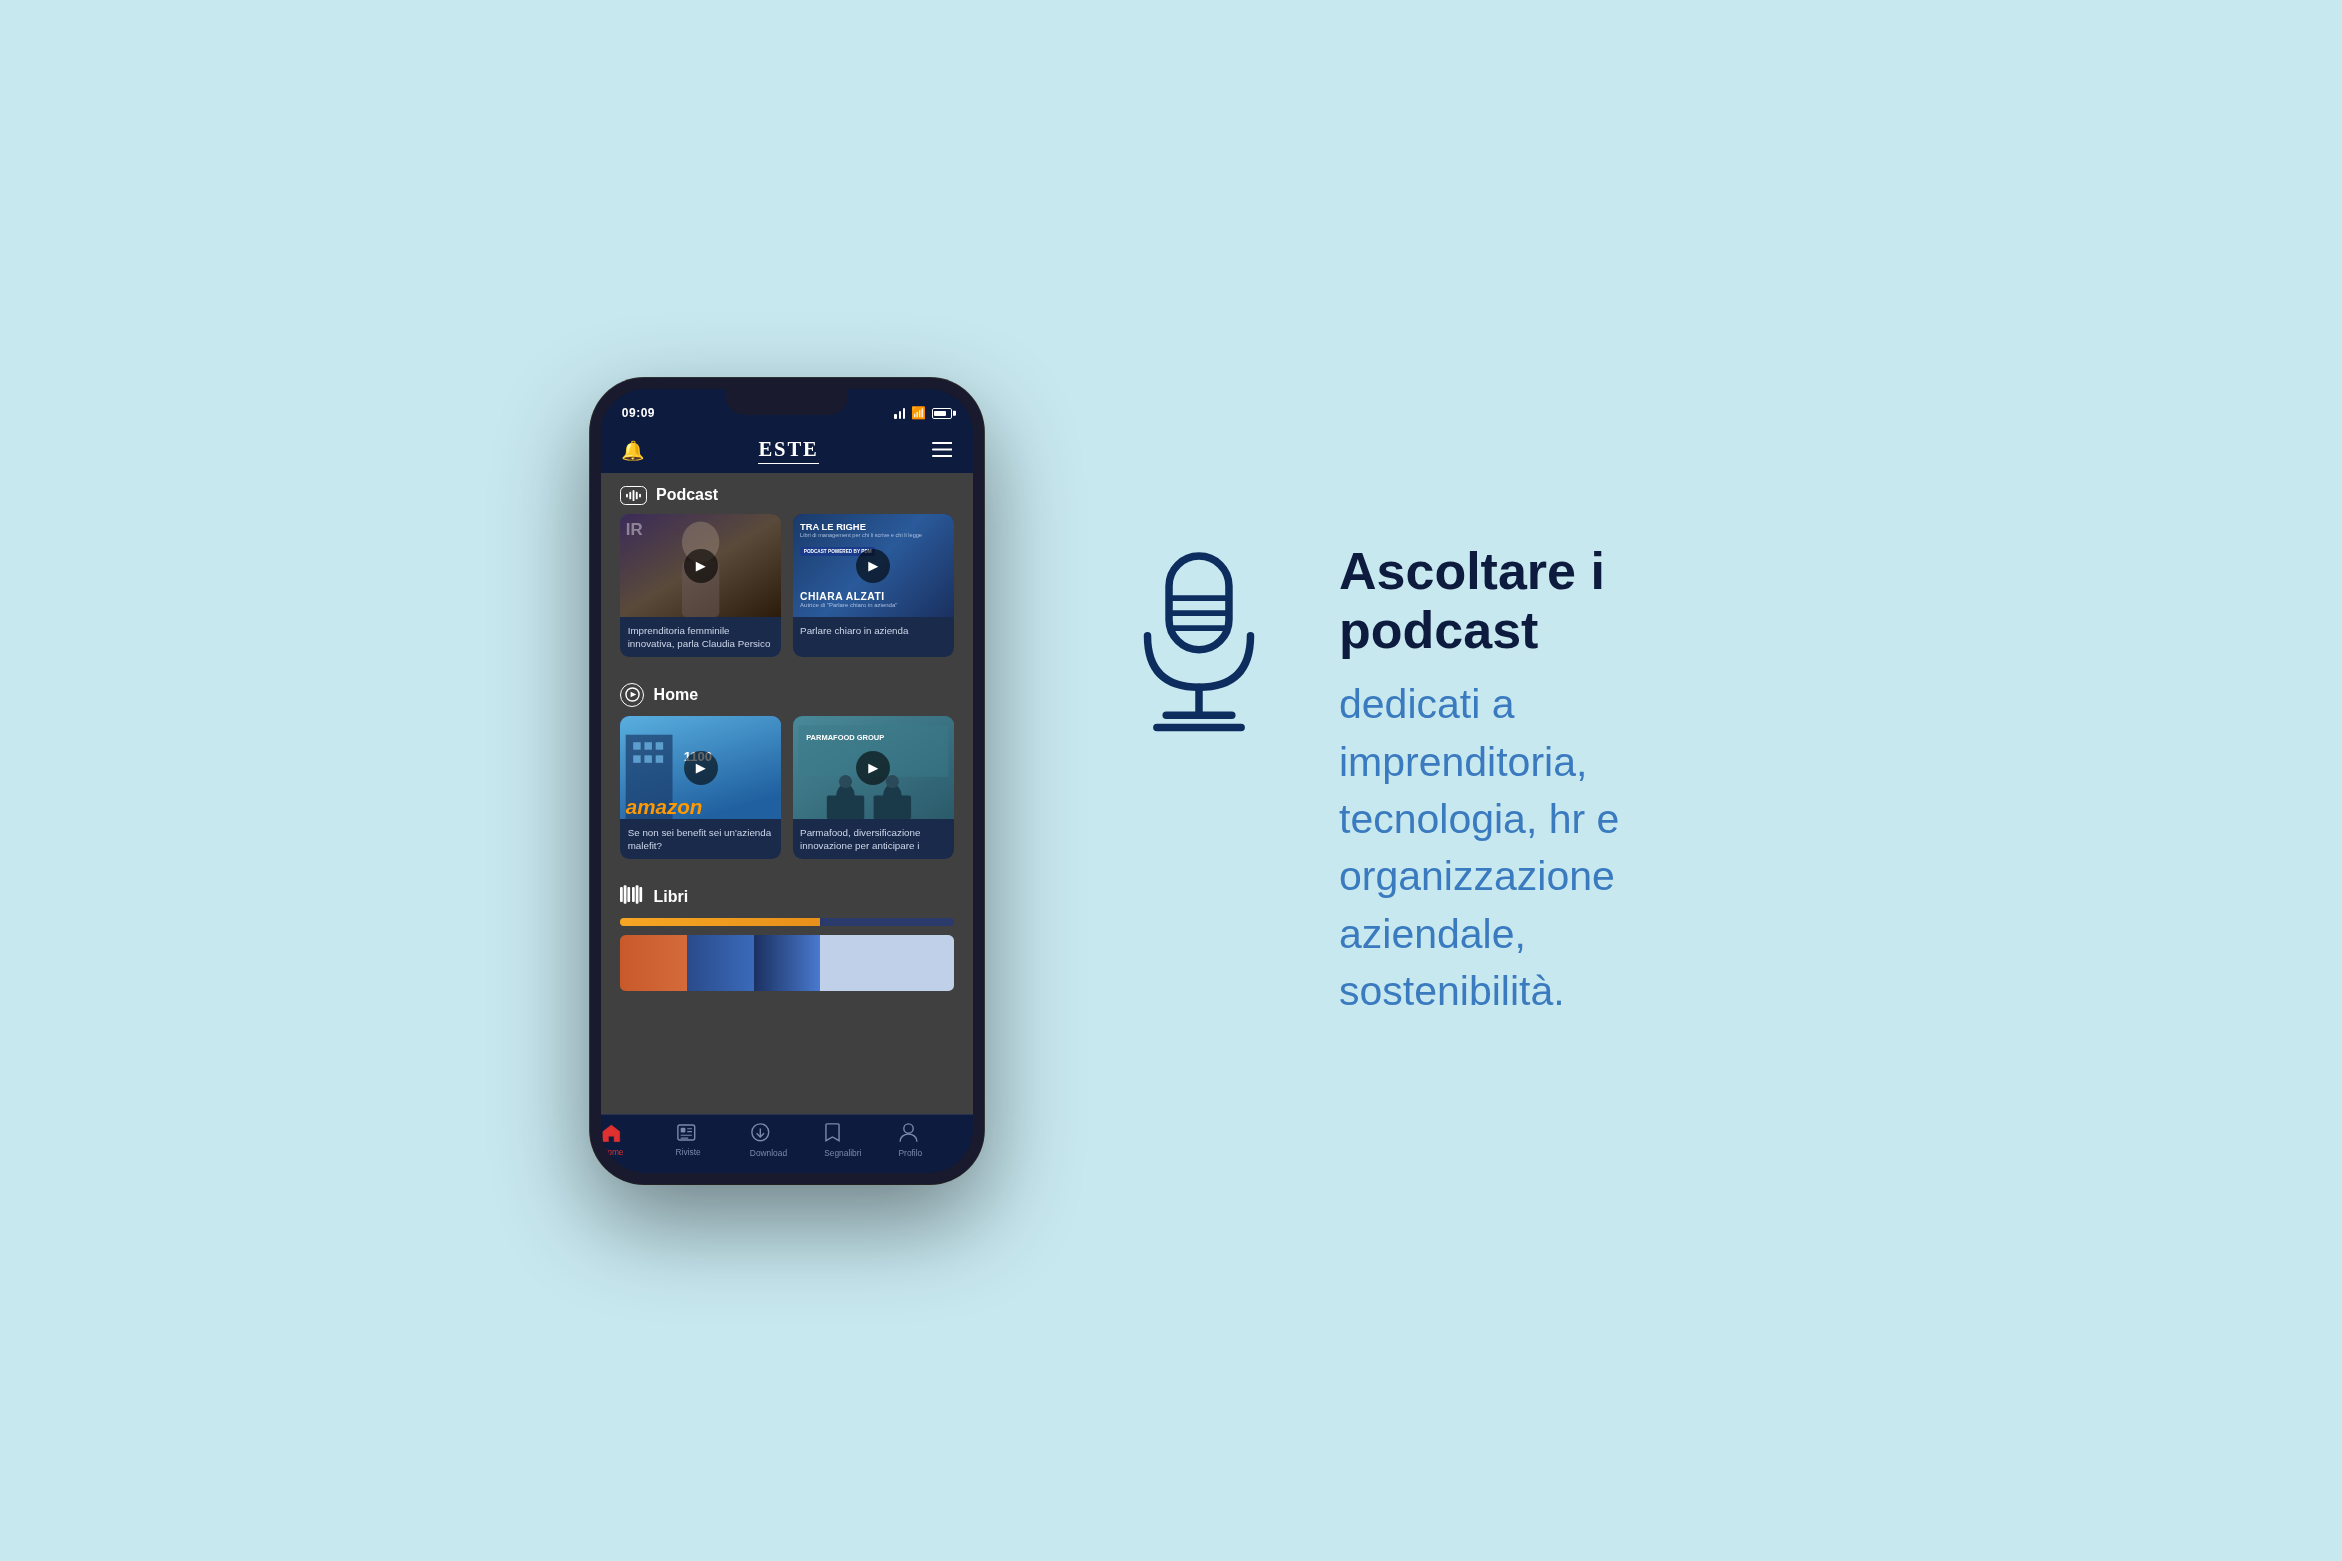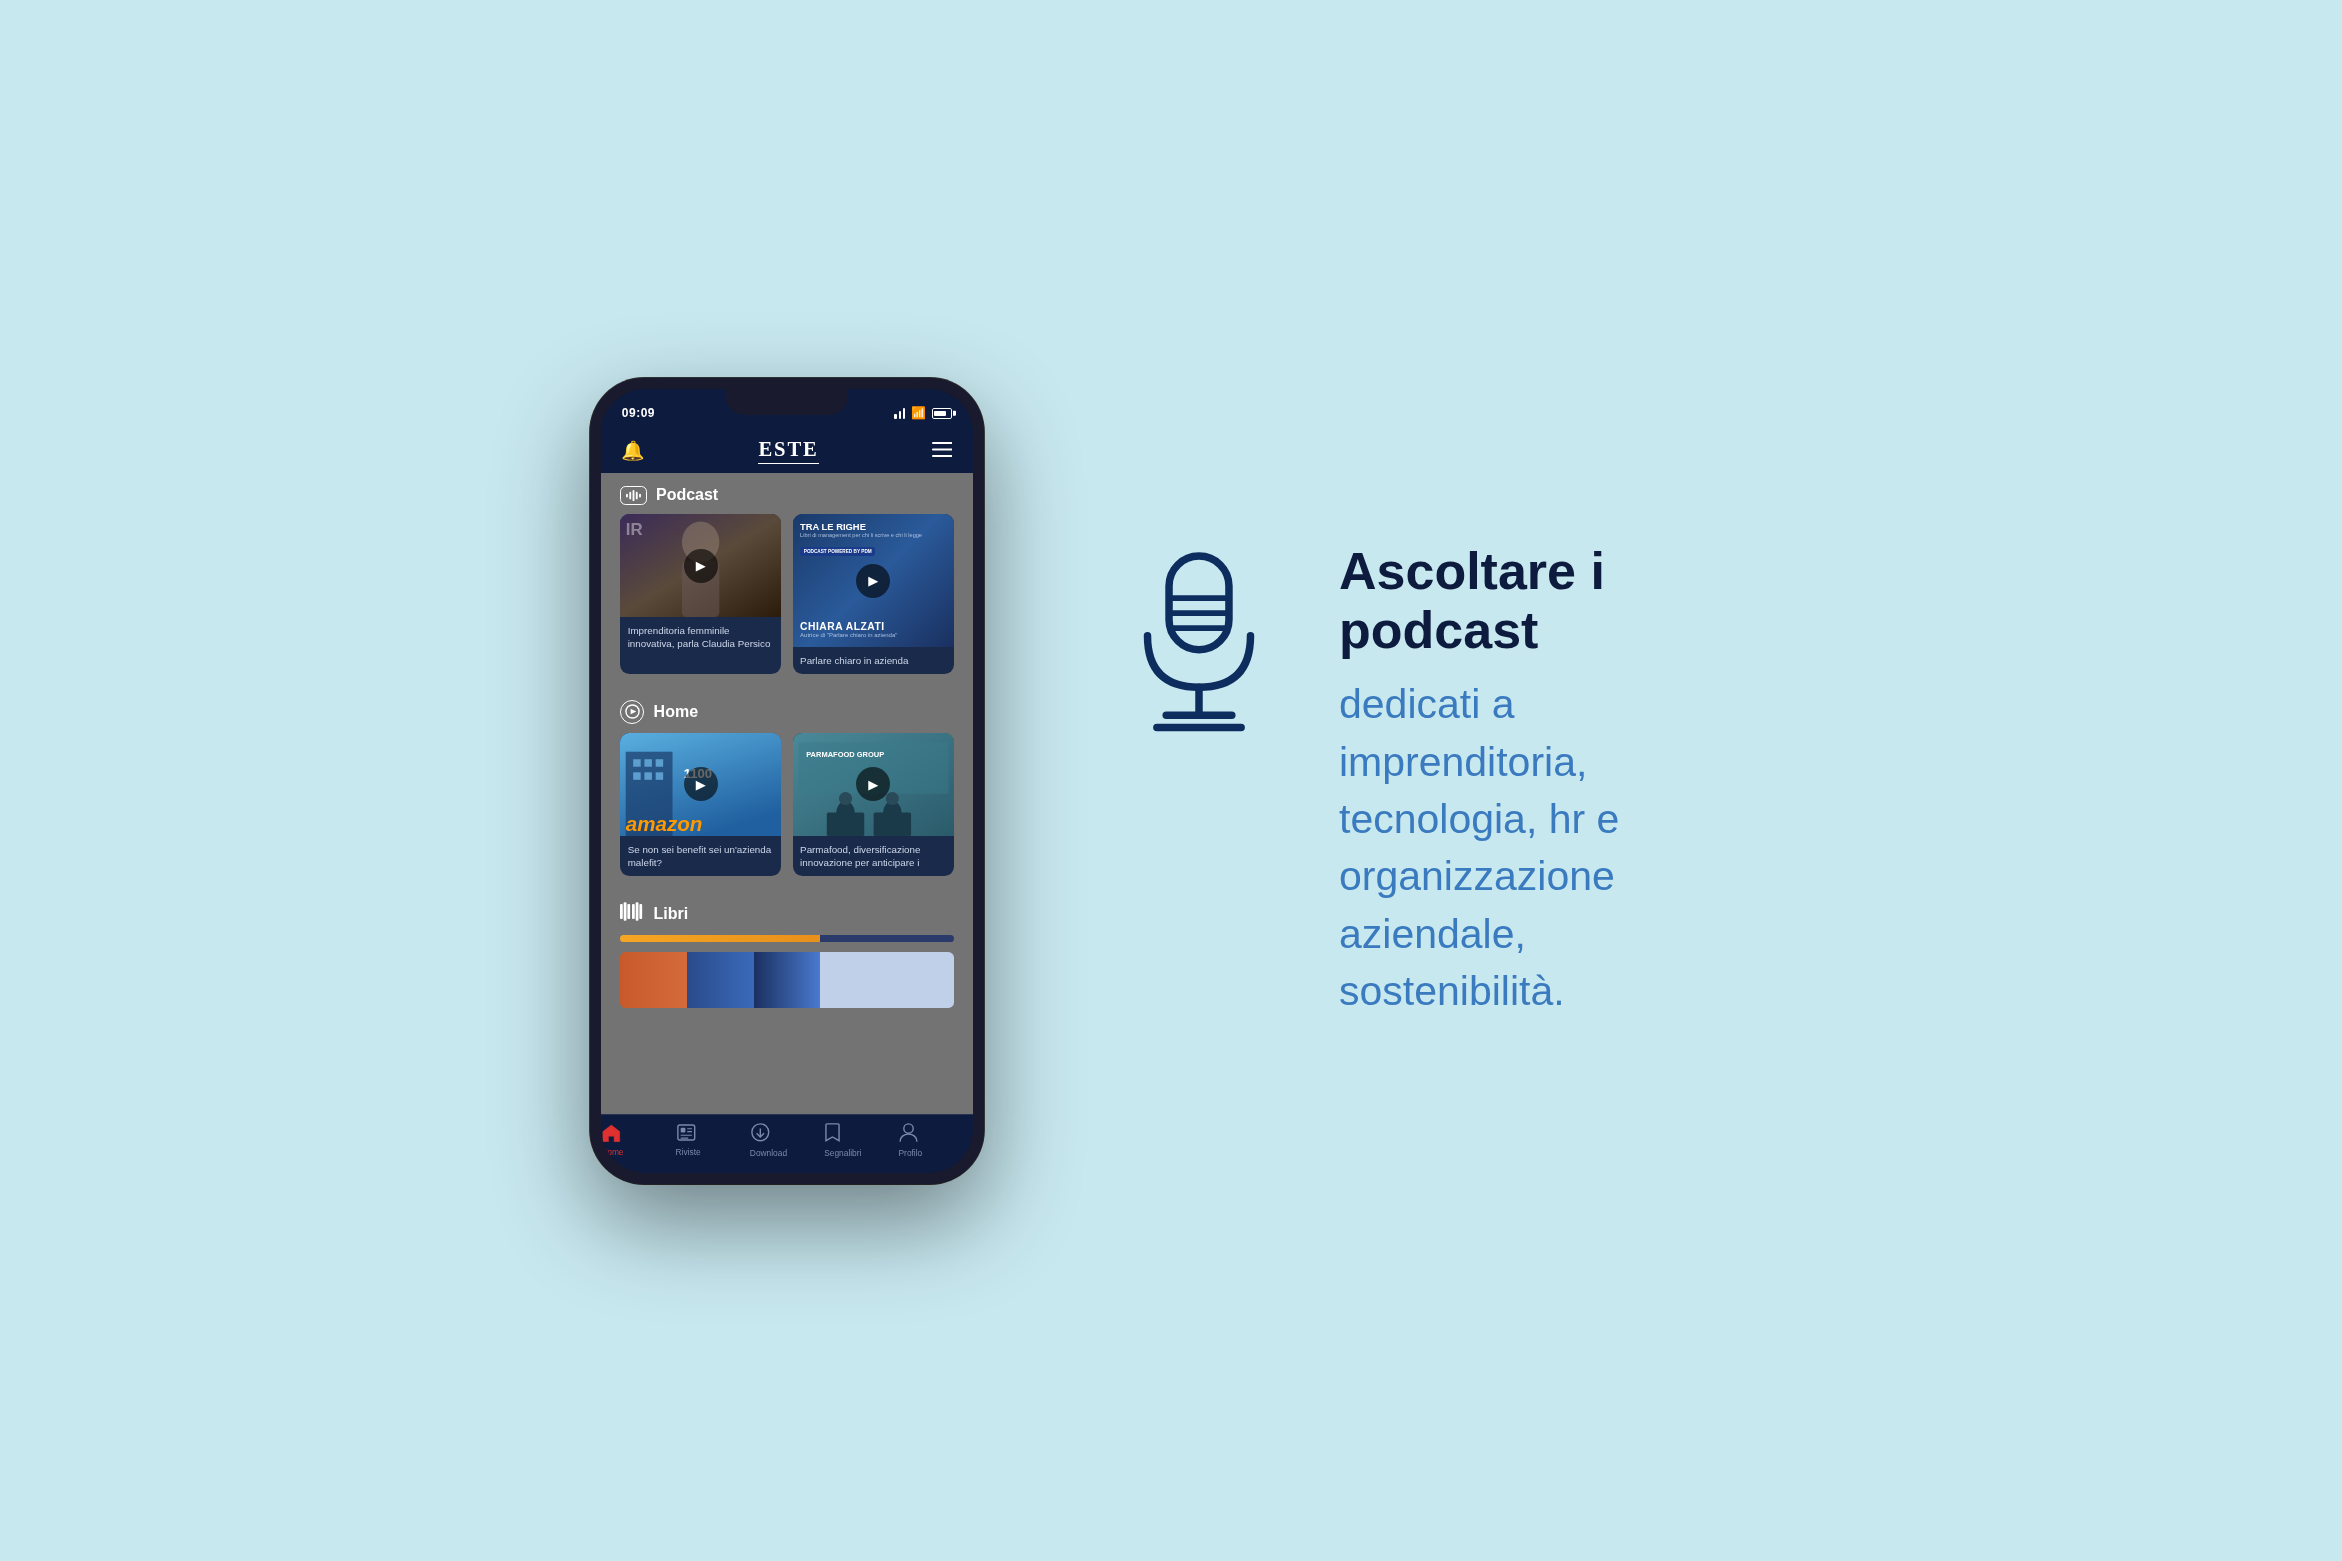--- a/index.html
+++ b/index.html
@@ -118,21 +118,21 @@
       color: white;
       font-size: 17px;
       line-height: 1;
       letter-spacing: 0.9px;
     }
 
     
     .phone-content {
       flex: 1;
       overflow-y: auto;
-      background: #737373;
+      background: #404040;
       padding: 0 0 0 0;
     }
 
     .phone-content::-webkit-scrollbar { display: none; }
 
     
     .section-header {
       display: flex;
       align-items: center;
       gap: 9.4px;
@@ -207,21 +207,21 @@
       background: linear-gradient(
         to bottom right,
         rgba(80,60,120,0.6) 0%,
         rgba(40,30,60,0.8) 100%
       );
     }
 
     
     .card-img-podcast2 {
       background: linear-gradient(135deg, #1a3a6a 0%, #2a5a9a 50%, #1a3060 100%);
-      height: 133px;
+      height: 103px;
       position: relative;
       overflow: hidden;
       padding-left: 12px;
     }
 
     .tra-le-righe {
       position: absolute;
       inset: 0;
       padding: 7.5px;
       display: flex;

